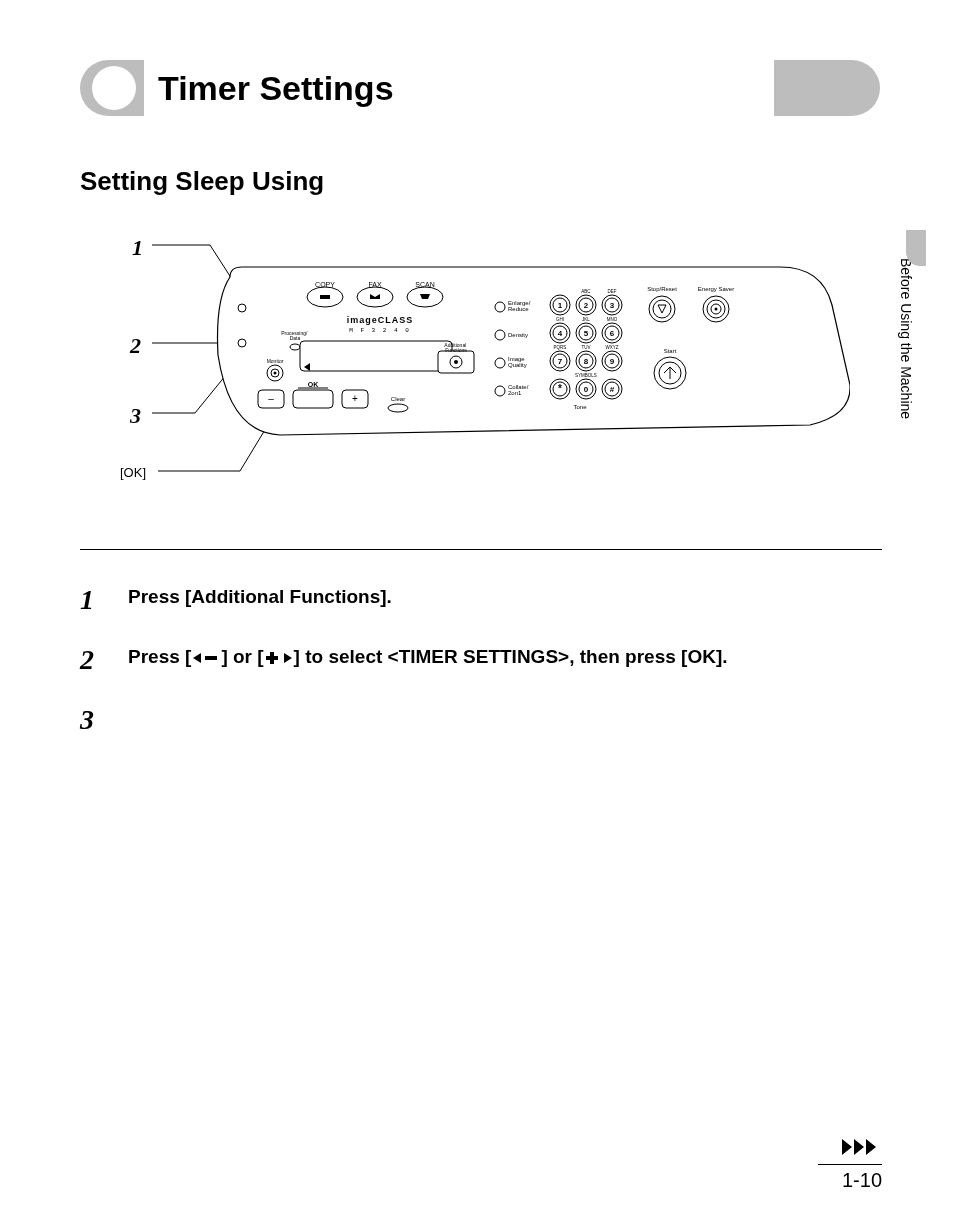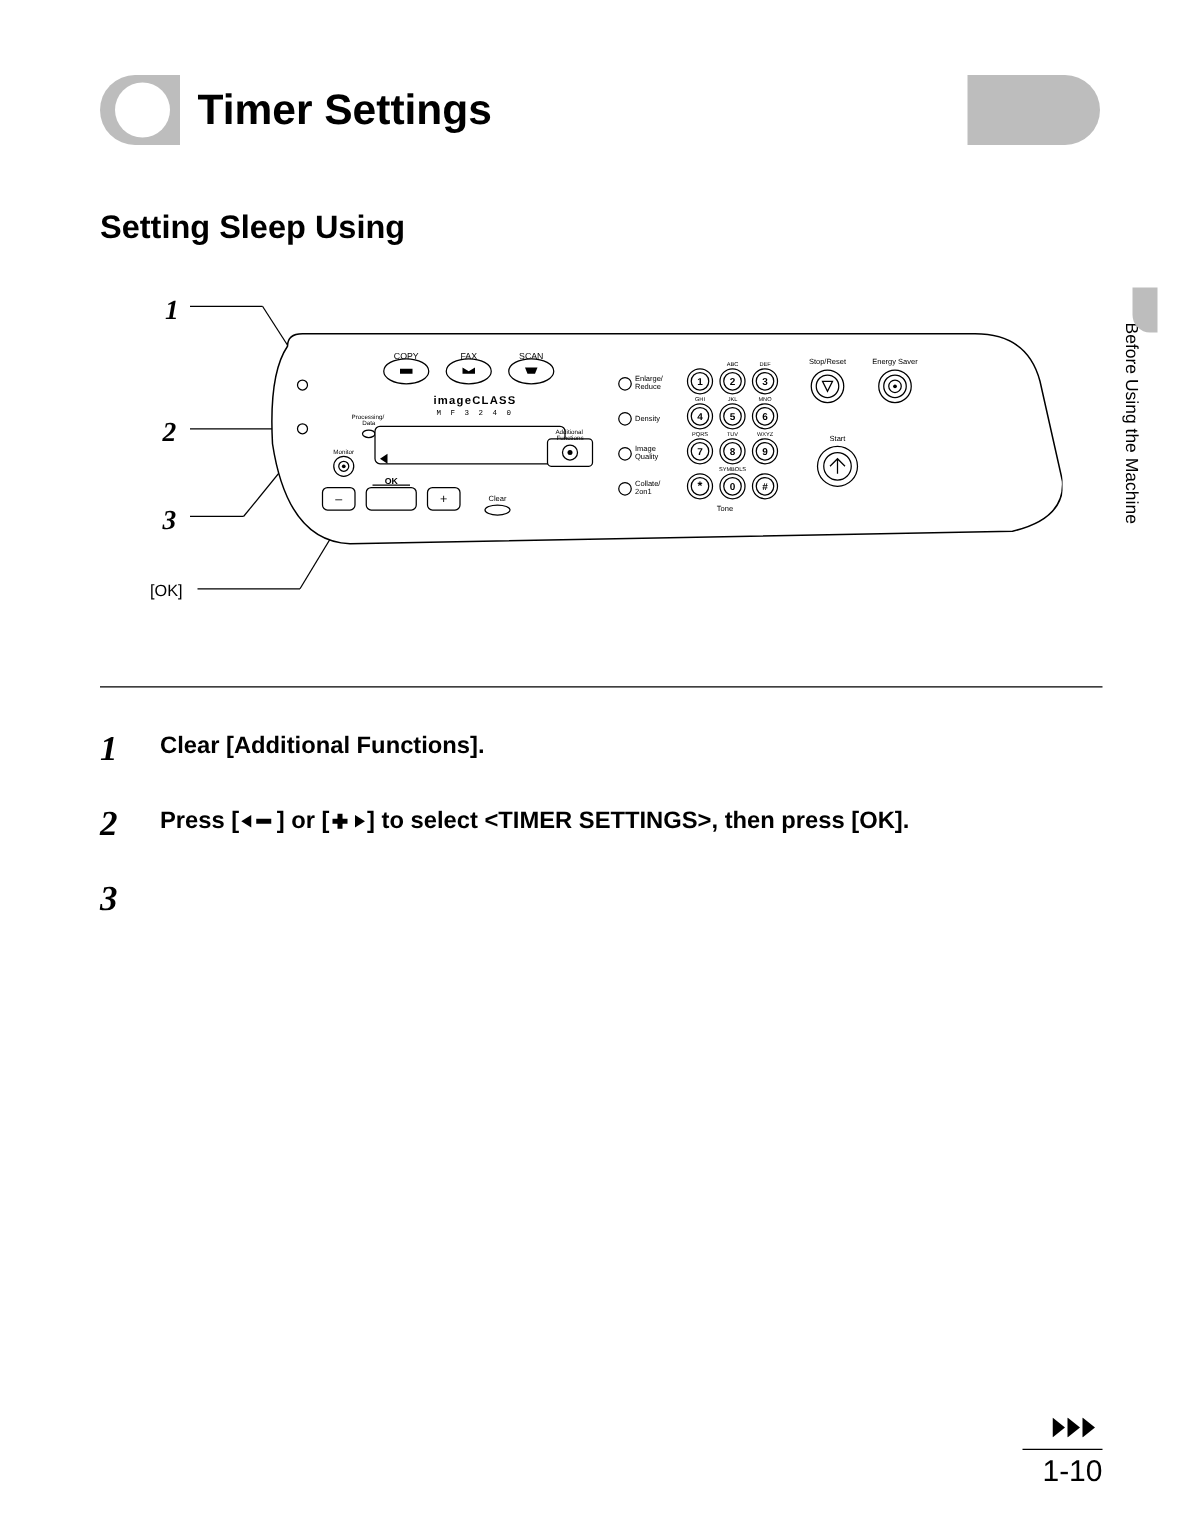--- a/index.html
+++ b/index.html
@@ -170,21 +170,21 @@
     letter-spacing: -1px;
     margin-bottom: 4px;
   }
   .footer hr {
     border: none;
     border-top: 1px solid #000;
     width: 64px;
     margin: 4px 0 4px auto;
   }
   .footer .pg {
-    font-size: 24px;
+    font-size: 20px;
   }
 </style>
 </head>
 <body>
 
 <div class="page">
 
   <div class="title-bar">
     <div class="pill"></div>
     <div class="pill-cut"></div>
@@ -361,21 +361,21 @@
       <circle cx="590" cy="158" r="16" fill="#fff" stroke="#000"></circle>
       <circle cx="590" cy="158" r="11" fill="#fff" stroke="#000"></circle>
       <path d="M584,158 l6,-6 l6,6 M590,152 v12" fill="none" stroke="#000"></path>
     </svg>
   </div>
 
   <hr class="sep">
 
   <div class="step">
     <div class="num">1</div>
-    <div class="txt">Clear [Additional Functions].</div>
+    <div class="txt">Press [Additional Functions].</div>
   </div>
 
   <div class="step">
     <div class="num">2</div>
     <div class="txt">
       <span>Press [</span><svg class="arrow" width="30" height="14">
           <polygon points="2,7 10,2 10,12" fill="#000"></polygon>
           <rect x="14" y="5" width="12" height="4" fill="#000"></rect>
         </svg><span>] or [</span><svg class="arrow" width="30" height="14">
           <rect x="6" y="5" width="4" height="4" fill="#000"></rect>

